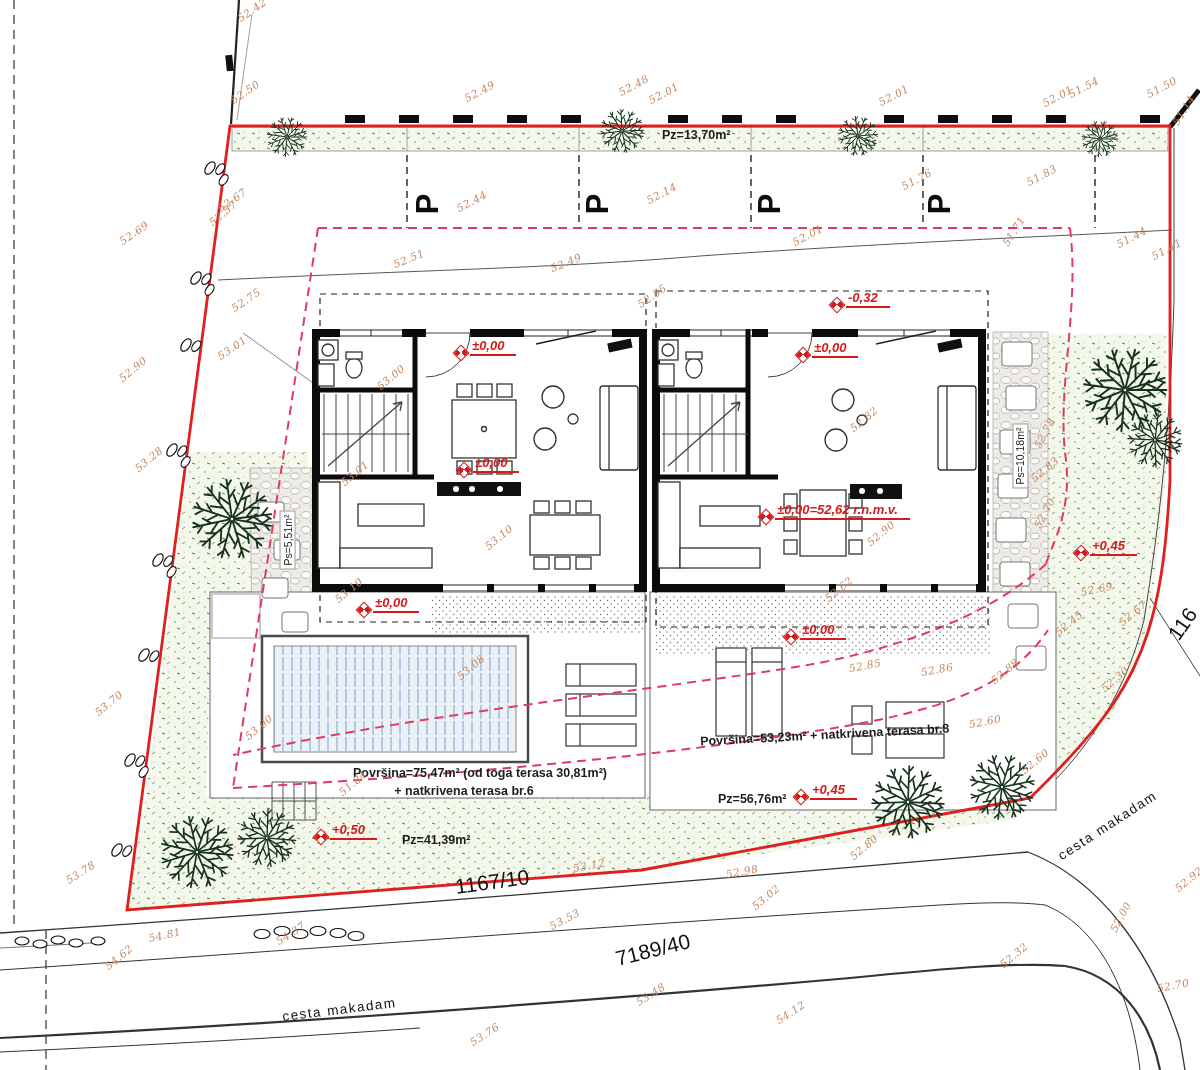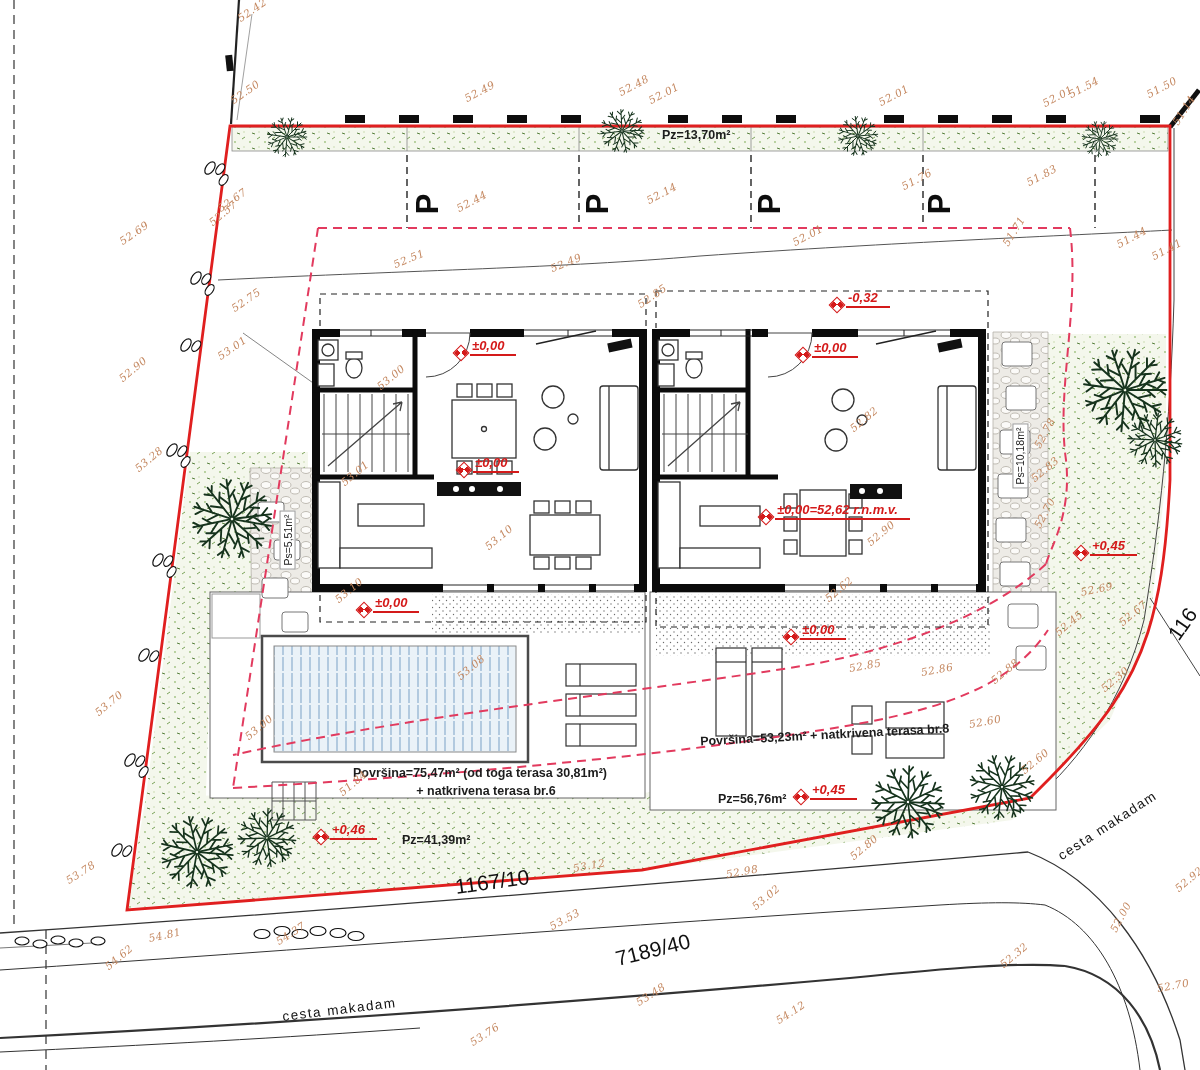--- a/index.html
+++ b/index.html
@@ -386,21 +386,21 @@
     <use href="#tree" transform="translate(197,852) scale(1.0) rotate(5)"></use>
     <use href="#tree" transform="translate(267,838) scale(0.8) rotate(50)"></use>
     <use href="#tree" transform="translate(908,802) scale(1.0) rotate(20)"></use>
     <use href="#tree" transform="translate(1002,787) scale(0.9) rotate(65)"></use>
   </g>
 </svg>
 
 <div class="txt bt" style="left:662px;top:128px">Pz=13,70m²</div>
 
 <div class="txt bt ctr" style="left:330px;top:766px;width:300px">Površina=75,47m² (od toga terasa 30,81m²)</div>
-<div class="txt bt ctr" style="left:336px;top:784px;width:300px">+ natkrivena terasa br.6</div>
+<div class="txt bt ctr" style="left:314px;top:784px;width:300px">+ natkrivena terasa br.6</div>
 <div class="txt bt" style="left:700px;top:728px;transform:rotate(-3deg)">Površina=53,23m² + natkrivena terasa br.8</div>
 <div class="txt bt" style="left:402px;top:833px">Pz=41,39m²</div>
 <div class="txt bt" style="left:718px;top:792px">Pz=56,76m²</div>
 
 <div class="vlab" style="left:258px;top:532px">Ps=5,51m²</div>
 <div class="vlab" style="left:988px;top:448px">Ps=10,18m²</div>
 
 <div class="txt parcel" style="left:455px;top:870px;transform:rotate(-8deg)">1167/10</div>
 <div class="txt parcel" style="left:615px;top:938px;transform:rotate(-14deg)">7189/40</div>
 <div class="txt parcel" style="left:1166px;top:612px;transform:rotate(-55deg)">116</div>
@@ -442,21 +442,21 @@
       <div class="lvl" style="left: 785px; top: 622px;">
         <span class="dia"></span>
         <span class="lvltxt">±0,00</span>
       </div>
       <div class="lvl" style="left: 1075px; top: 538px;">
         <span class="dia"></span>
         <span class="lvltxt">+0,45</span>
       </div>
       <div class="lvl" style="left: 315px; top: 822px;">
         <span class="dia"></span>
-        <span class="lvltxt">+0,46</span>
+        <span class="lvltxt">+0,50</span>
       </div>
       <div class="lvl" style="left: 795px; top: 782px;">
         <span class="dia"></span>
         <span class="lvltxt">+0,45</span>
       </div>
     </div>
 <div id="elev-layer">
       <span class="ev" style="left: 242px; top: 12px; transform: rotate(-35deg);">52.42</span>
       <span class="ev" style="left: 235px; top: 94px; transform: rotate(-35deg);">52.50</span>
       <span class="ev" style="left: 468px; top: 92px; transform: rotate(-28deg);">52.49</span>

